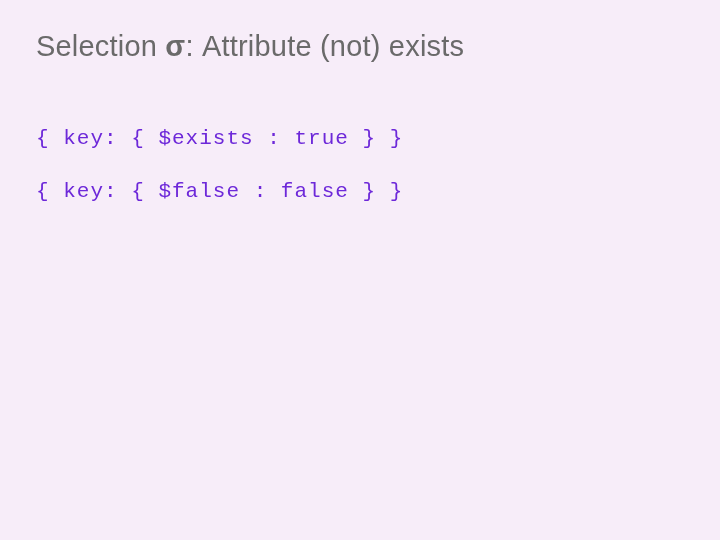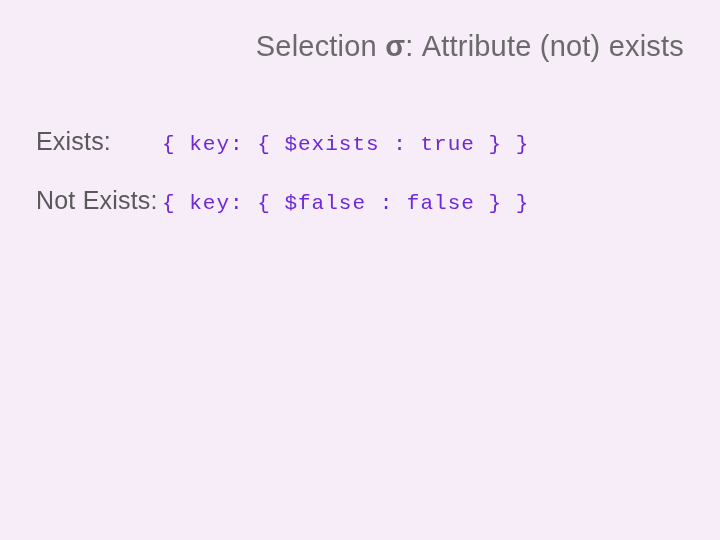--- a/index.html
+++ b/index.html
@@ -12,21 +12,20 @@
     padding: 30px 36px;
     color: #5a5a5a;
     overflow: hidden;
   }
   .title {
     font-size: 29px;
     font-weight: 300;
     letter-spacing: 0.2px;
     color: #6a6a6a;
     margin-bottom: 64px;
-    text-align: right;
   }
   .sigma {
     font-family: Arial, sans-serif;
     font-weight: 700;
     color: #6a6a6a;
   }
   .row {
     display: flex;
     align-items: baseline;
     margin-bottom: 30px;
@@ -48,20 +47,18 @@
   }
 </style>
 </head>
 <body>
 
 <h1 class="title">
   <span>Selection </span><span class="sigma">σ</span><span>: Attribute (not) exists</span>
 </h1>
 
 <div class="row">
-  <div class="label">Exists:</div>
   <div class="code">{ key: { $exists : true } }</div>
 </div>
 
 <div class="row">
-  <div class="label">Not Exists:</div>
   <div class="code">{ key: { $false : false } }</div>
 </div>
 
 </body></html>

